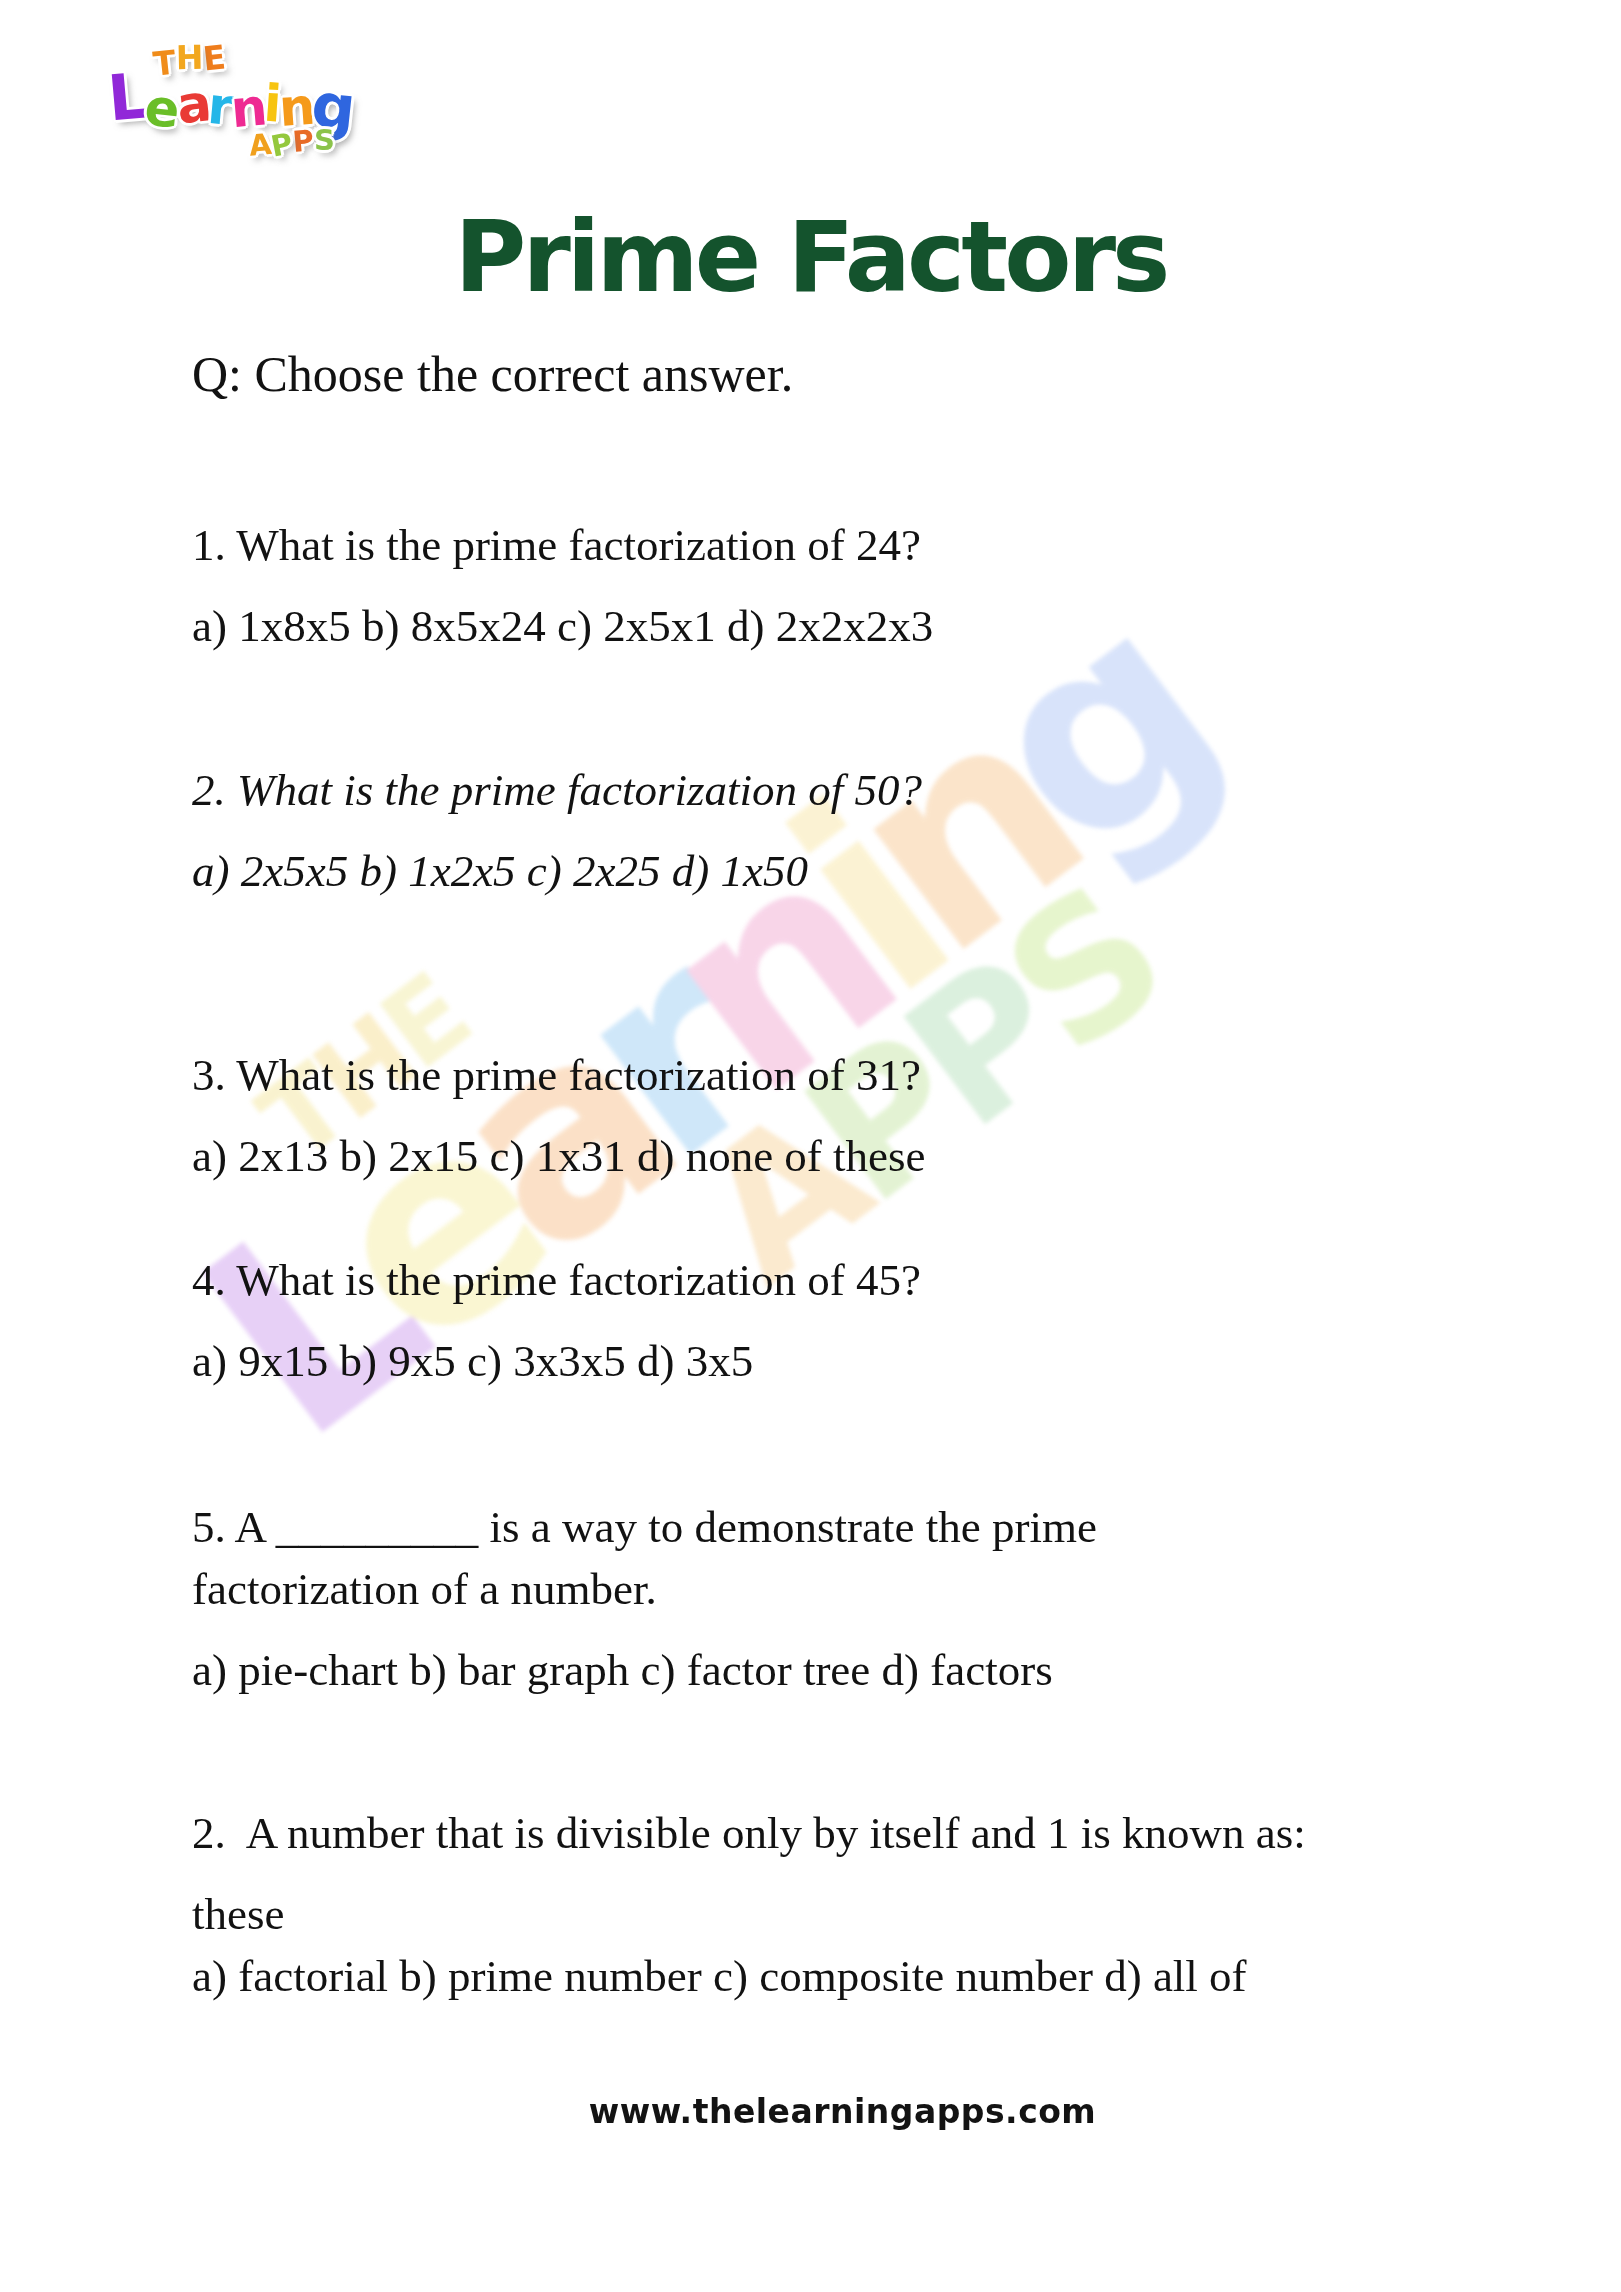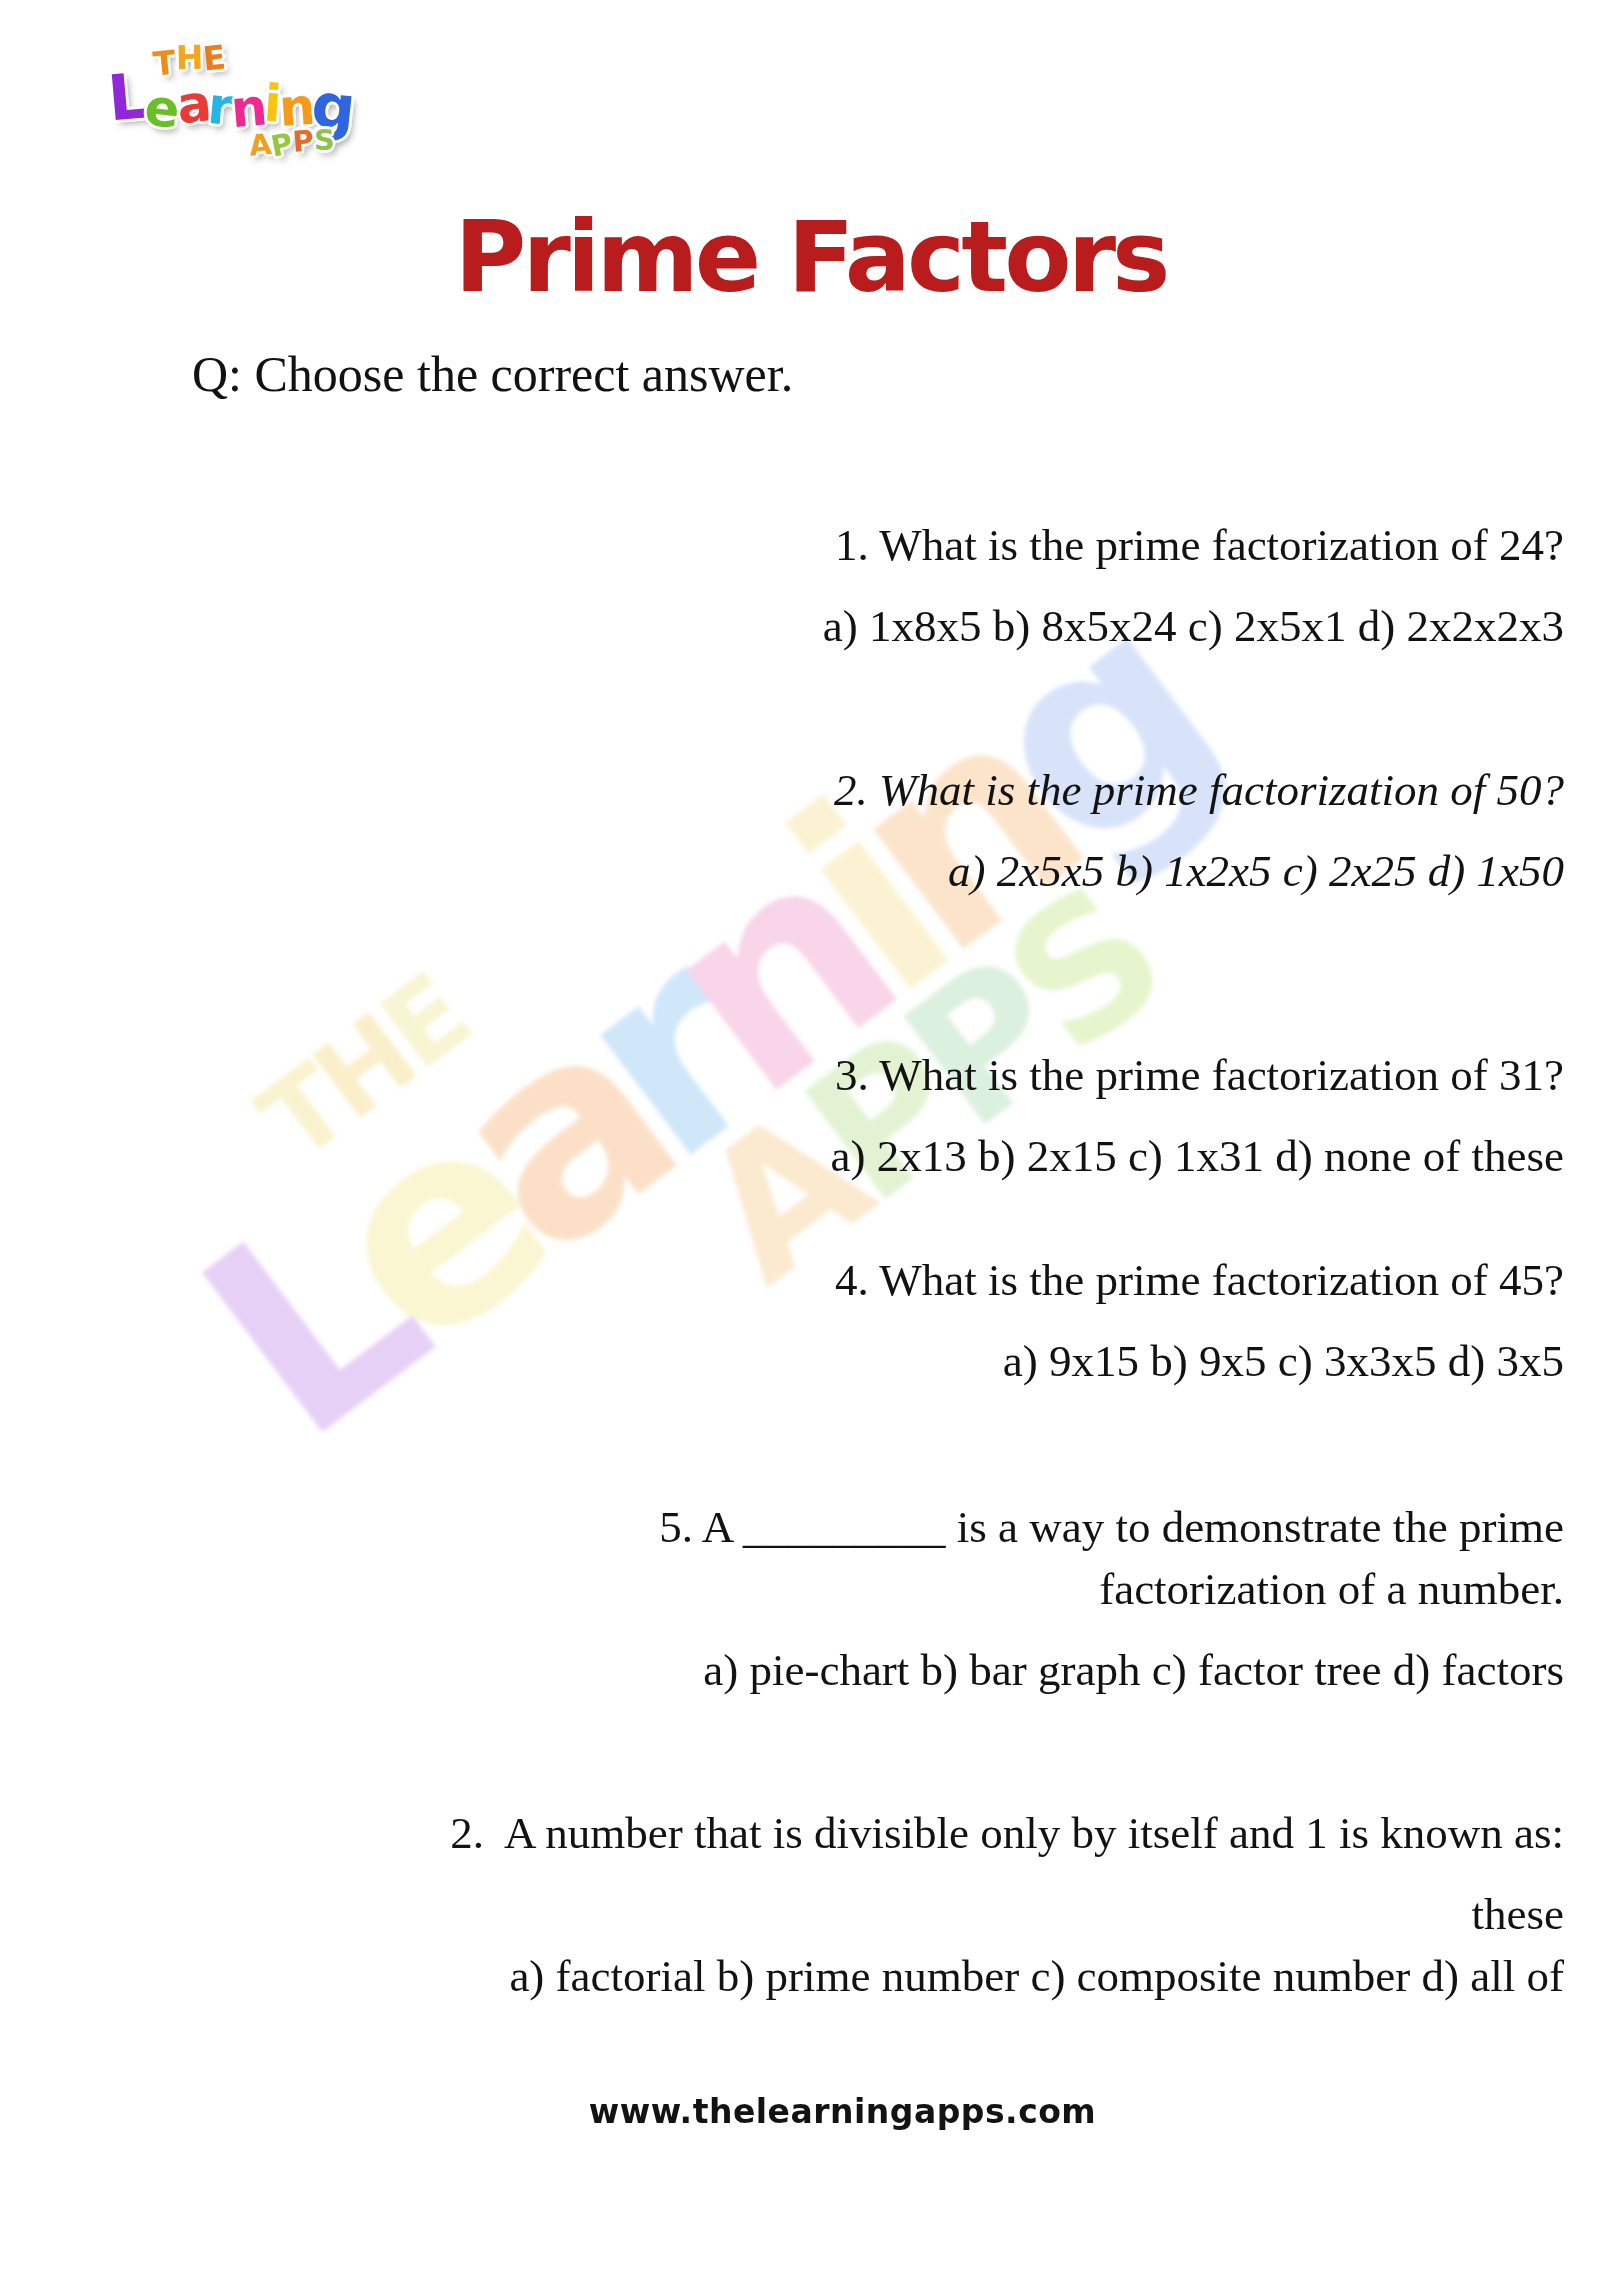--- a/index.html
+++ b/index.html
@@ -43,28 +43,28 @@
   .logo-learning span:nth-child(6) { transform:translateY(2px)  rotate(4deg); }
   .logo-learning span:nth-child(7) { transform:translateY(5.9px)  rotate(-4deg); }
   .logo-learning span:nth-child(8) { font-size:61px; transform:translateY(8.8px) rotate(6deg); }
   .logo-apps span:nth-child(2)     { transform:translateY(2px) rotate(-6deg); }
   .logo-apps span:nth-child(4)     { transform:translateY(1px) rotate(5deg); }
 
   
   .title {
     position:absolute; top:200px; left:0; width:100%; margin:0;
     text-align:center; font-family:"DejaVu Sans", sans-serif; font-weight:700;
-    font-size:98px; letter-spacing:-3.9px; color:#b91c1c;
+    font-size:98px; letter-spacing:-3.9px; color:#14532d;
   }
   .prompt { position:absolute; left:192px; top:345px; margin:0; font-size:50px; }
 
   .question { position:absolute; left:192px; width:1372px; }
   .q1 { top:514px; }  .q2 { top:759px;font-style:italic; }  .q3 { top:1004px;margin-top:40px; }
   .q4 { top:1249px; } .q5 { top:1496px; } .q6 { top:1802px; }
-  .q-text .line, .q-options .line { font-size:45px; line-height:62px; white-space:pre-wrap;text-align:right; }
+  .q-text .line, .q-options .line { font-size:45px; line-height:62px; white-space:pre-wrap; }
   .q-options { margin-top:18.6px; }
 
   .footer {
     position:absolute; top:2092px; left:0; width:100%;
     text-align:center; font-family:"DejaVu Sans", sans-serif; font-weight:700;
     font-size:33px; letter-spacing:0.5px; color:#131313;padding-left:32px;
   }
 </style>
 </head>
 <body>

